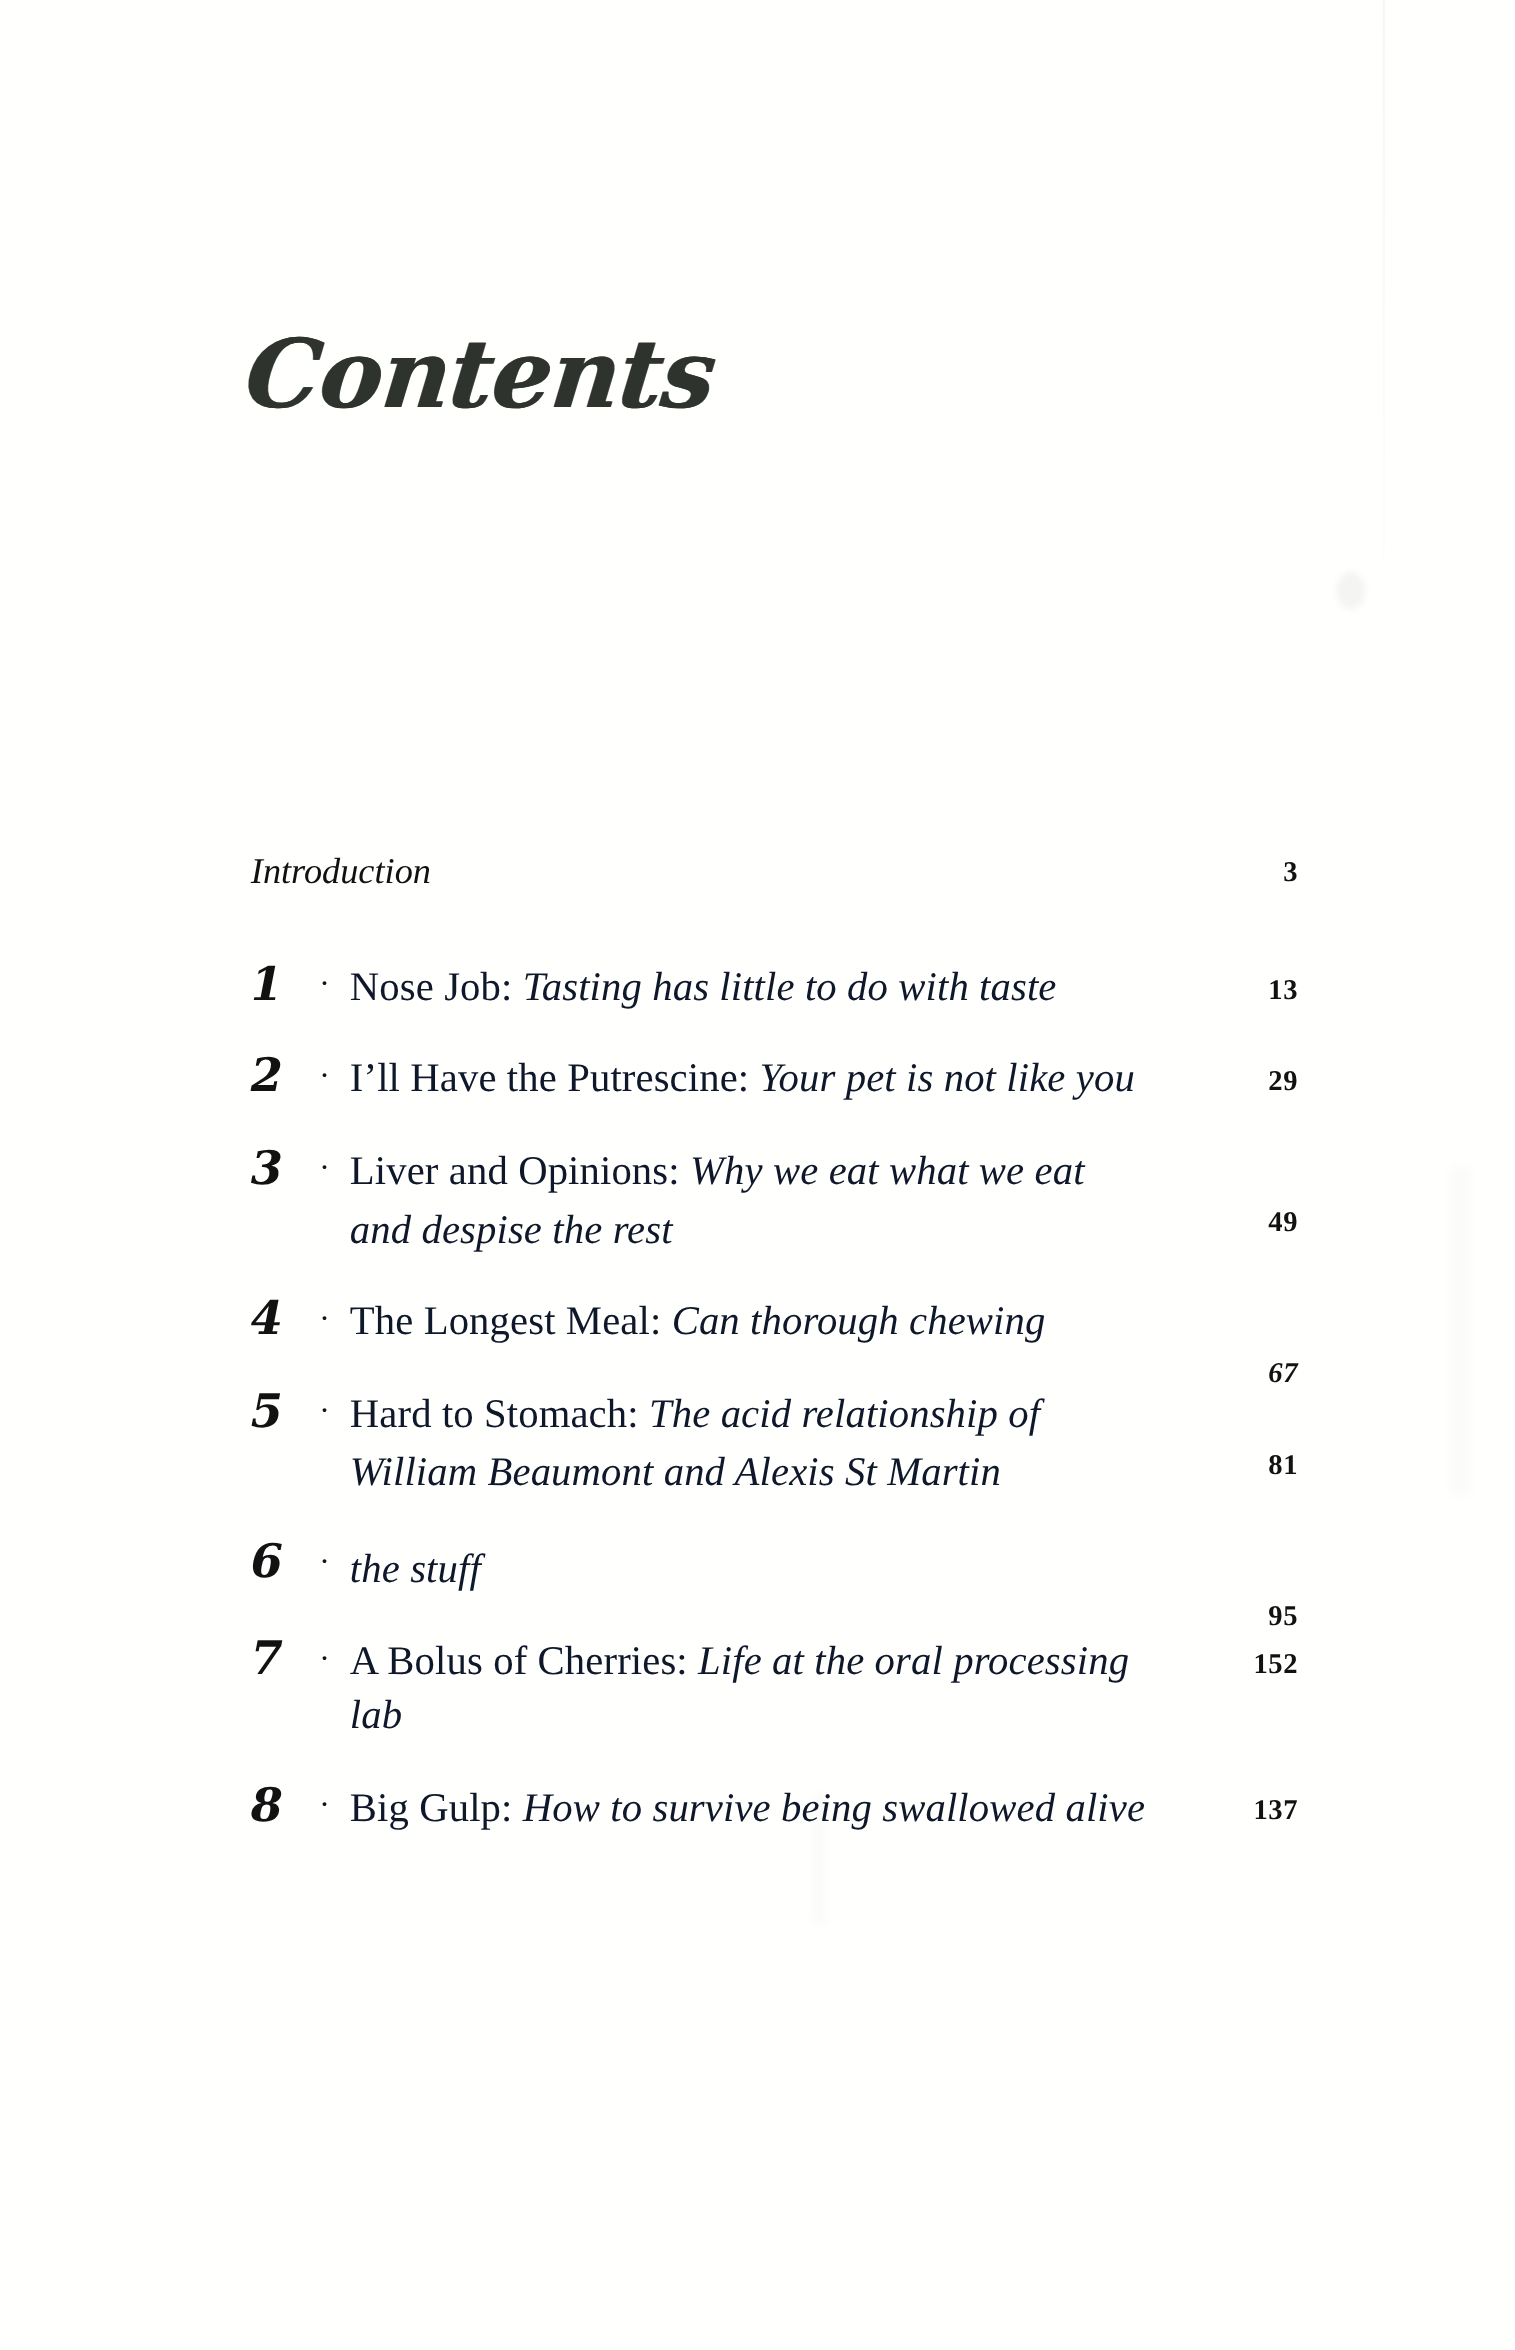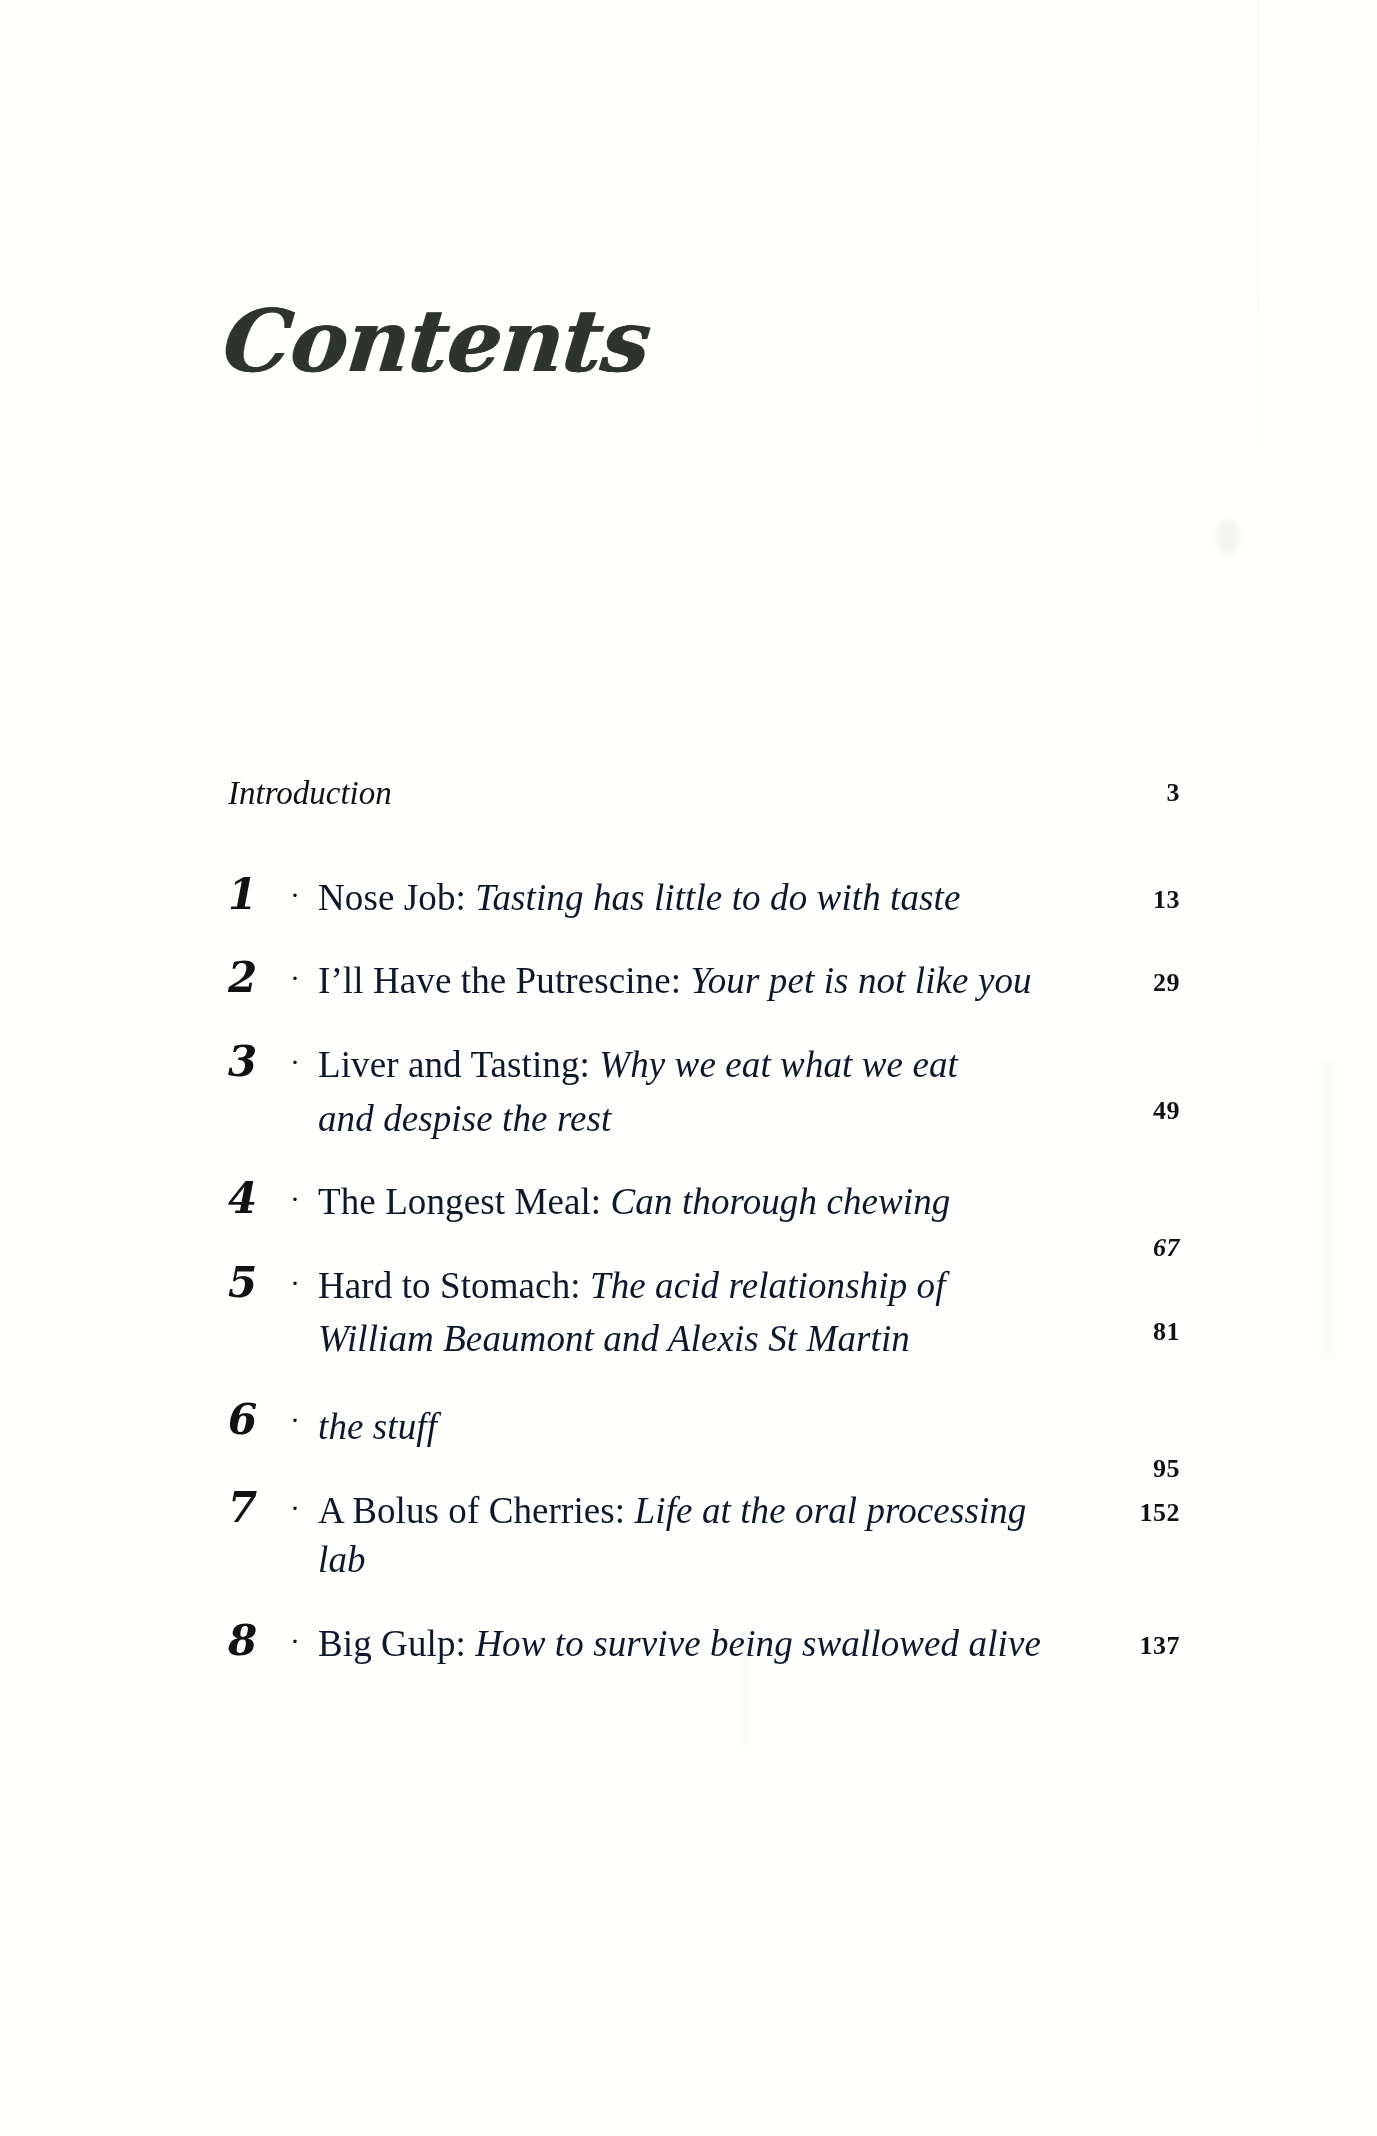--- a/index.html
+++ b/index.html
@@ -186,21 +186,21 @@
               <div class="line"><span class="roman">I’ll Have the Putrescine:</span> <span class="ital">Your pet is not like you</span></div>
             </div>
           </div>
           <div class="pageno" style="top: 12px;">29</div>
         </div>
         <div class="entry">
           <div class="entry-row">
             <div class="num">3</div>
             <div class="bullet">·</div>
             <div class="body">
-              <div class="line"><span class="roman">Liver and Tasting:</span> <span class="ital">Why we eat what we eat</span></div>
+              <div class="line"><span class="roman">Liver and Opinions:</span> <span class="ital">Why we eat what we eat</span></div>
               <div class="line second ital">and despise the rest</div>
             </div>
           </div>
           <div class="pageno" style="top: 56px;">49</div>
         </div>
         <div class="entry">
           <div class="entry-row">
             <div class="num">4</div>
             <div class="bullet">·</div>
             <div class="body">

